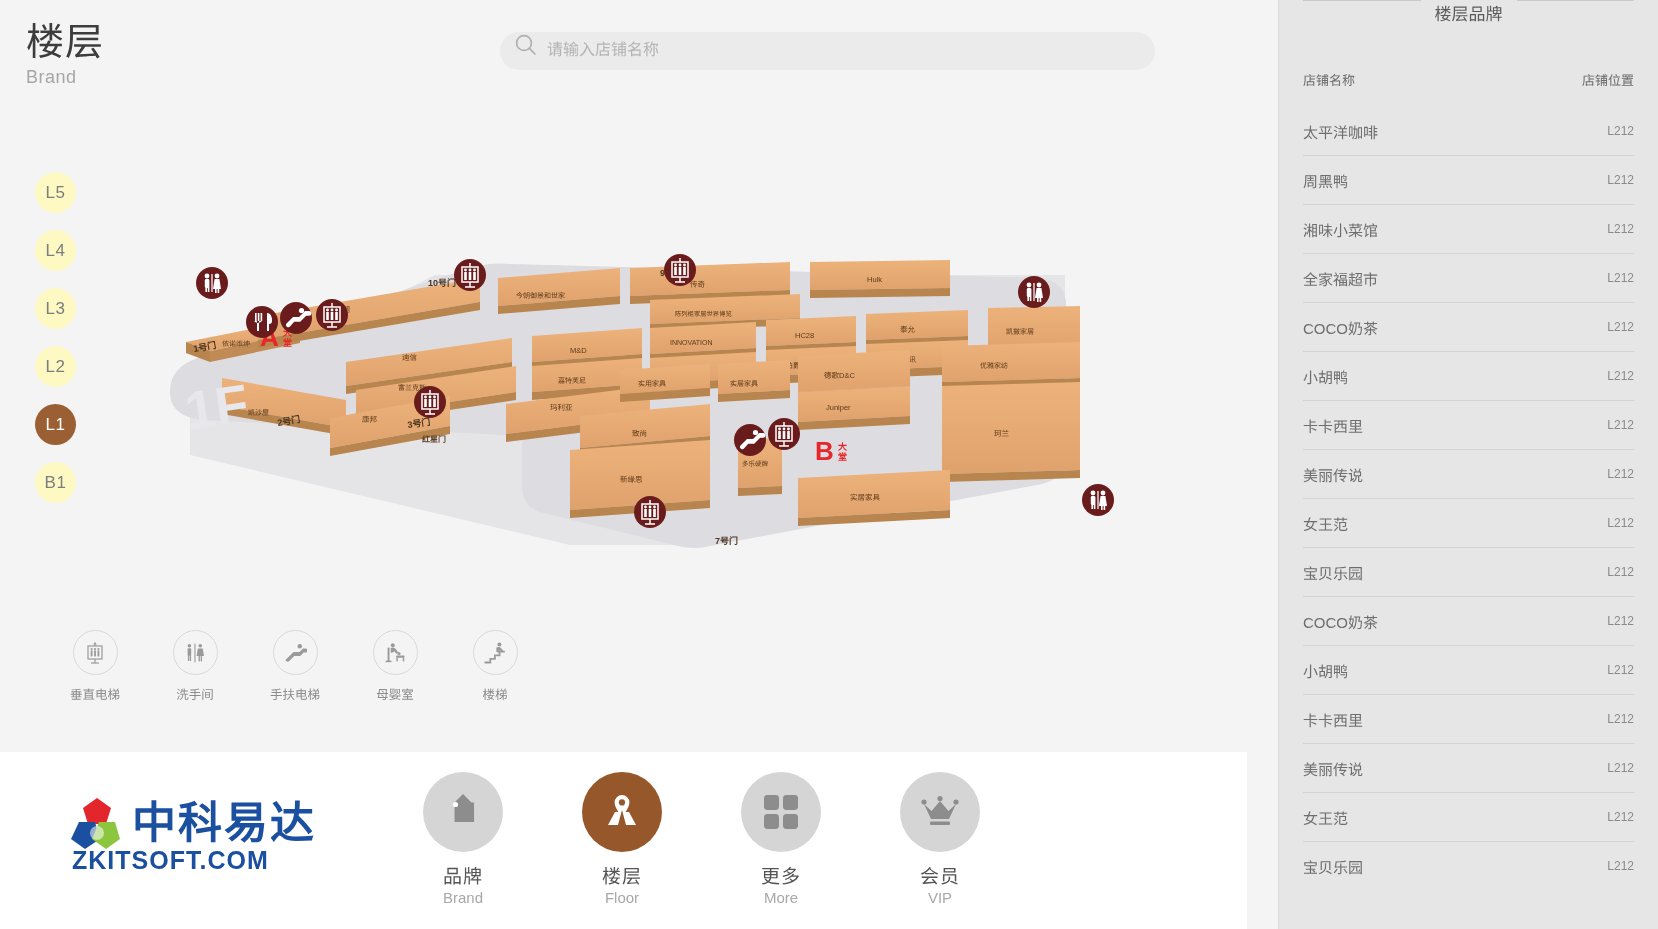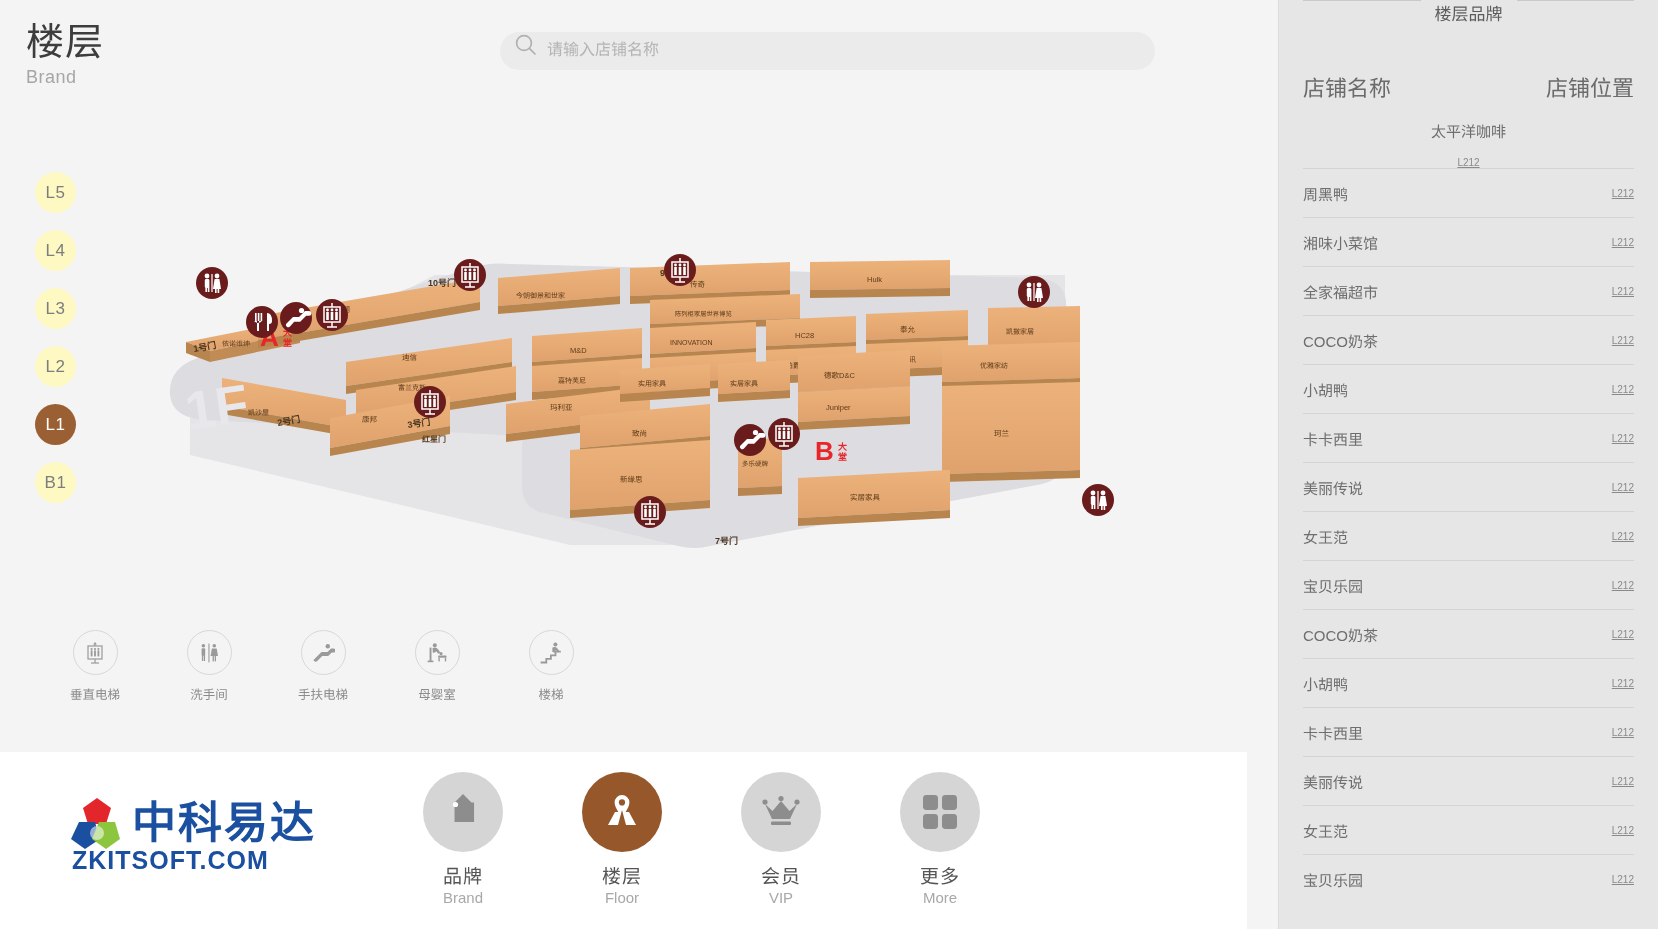--- a/index.html
+++ b/index.html
@@ -56,21 +56,21 @@
   .floor-btn.active{background:#9a5f32;color:#fff;}
 
   
   .map-wrap{
     position:absolute;left:150px;top:250px;width:990px;height:340px;
   }
   .map-svg{display:block;width:100%;height:100%;}
 
   
   .legend{
-    position:absolute;left:72px;top:630px;display:flex;gap:68px;
+    position:absolute;left:72px;top:630px;display:flex;gap:54px;
   }
   .legend-item{display:flex;flex-direction:column;align-items:center;width:46px;}
   .legend-circle{
     width:43px;height:43px;border-radius:50%;border:1px solid #d8d8d8;
     background:#f4f4f4;display:flex;align-items:center;justify-content:center;
   }
   .legend-circle svg{display:block;}
   .legend-label{
     margin-top:9px;font-size:12.5px;color:#8c8c8c;white-space:nowrap;text-align:center;
   }
@@ -84,28 +84,28 @@
   .panel-head{
     display:flex;align-items:flex-start;justify-content:center;gap:14px;
     height:62px;
   }
   .panel-head .rule{flex:1;height:1px;background:#c9c9c9;}
   .panel-head .ptitle{font-size:17px;color:#5c5c5c;white-space:nowrap;}
   .col-head{
     display:flex;justify-content:space-between;align-items:center;
     padding:8px 0 18px 0;
   }
-  .col-head span{font-size:22px;color:#6b6b6b;}
+  .col-head span{font-size:13px;color:#6b6b6b;}
   .store-row{
     display:flex;justify-content:space-between;align-items:center;
     height:48px;border-top:1px solid #d4d4d4;
   }
-  .store-row:first-of-type{border-top:0;flex-direction:column;}
+  .store-row:first-of-type{border-top:0;}
   .store-name{font-size:15px;color:#6e6e6e;}
-  .store-loc{font-size:10px;color:#8a8a8a;text-decoration:underline;}
+  .store-loc{font-size:12px;color:#8a8a8a;}
 
   
   .bottombar{
     position:absolute;left:0;bottom:0;width:1247px;height:177px;
     background:#ffffff;
   }
   .logo{
     position:absolute;left:57px;top:40px;width:330px;height:85px;
   }
   .logo svg{display:block;}
@@ -635,48 +635,48 @@
             <path d="M 22 20 L 26 35 L 18 35 Z" fill="#96572b"></path>
           </svg>
         </div>
         <div class="nav-cn">楼层</div>
         <div class="nav-en">Floor</div>
       </div>
 
 
       <div class="navitem">
         <div class="navcircle">
+          <svg width="40" height="40" viewBox="0 0 40 40">
+            <g fill="#8d8d8d">
+              <rect x="3" y="3" width="15" height="15" rx="3.4"></rect>
+              <rect x="22" y="3" width="15" height="15" rx="3.4"></rect>
+              <rect x="3" y="22" width="15" height="15" rx="3.4"></rect>
+              <rect x="22" y="22" width="15" height="15" rx="3.4"></rect>
+            </g>
+          </svg>
+        </div>
+        <div class="nav-cn">更多</div>
+        <div class="nav-en">More</div>
+      </div>
+
+      <div class="navitem">
+        <div class="navcircle">
           <svg width="42" height="42" viewBox="0 0 42 42">
             <g fill="#8d8d8d">
               <circle cx="5" cy="11" r="2.6"></circle>
                 <circle cx="21" cy="7.5" r="2.6"></circle>
                 <circle cx="37" cy="11" r="2.6"></circle>
               <path d="M 5 13 L 12 28 L 30 28 L 37 13 L 29.5 20 L 21 10 L 12.5 20 Z"></path>
               <rect x="11" y="30.5" width="20" height="3.4" rx="1.2"></rect>
             </g>
           </svg>
         </div>
         <div class="nav-cn">会员</div>
         <div class="nav-en">VIP</div>
       </div>
-
-      <div class="navitem">
-        <div class="navcircle">
-          <svg width="40" height="40" viewBox="0 0 40 40">
-            <g fill="#8d8d8d">
-              <rect x="3" y="3" width="15" height="15" rx="3.4"></rect>
-              <rect x="22" y="3" width="15" height="15" rx="3.4"></rect>
-              <rect x="3" y="22" width="15" height="15" rx="3.4"></rect>
-              <rect x="22" y="22" width="15" height="15" rx="3.4"></rect>
-            </g>
-          </svg>
-        </div>
-        <div class="nav-cn">更多</div>
-        <div class="nav-en">More</div>
-      </div>
     </div>
   </div>
 
   <div class="rightpanel">
 
     <div class="panel-head">
       <div class="rule"></div>
       <div class="ptitle">楼层品牌</div>
       <div class="rule"></div>
     </div>

